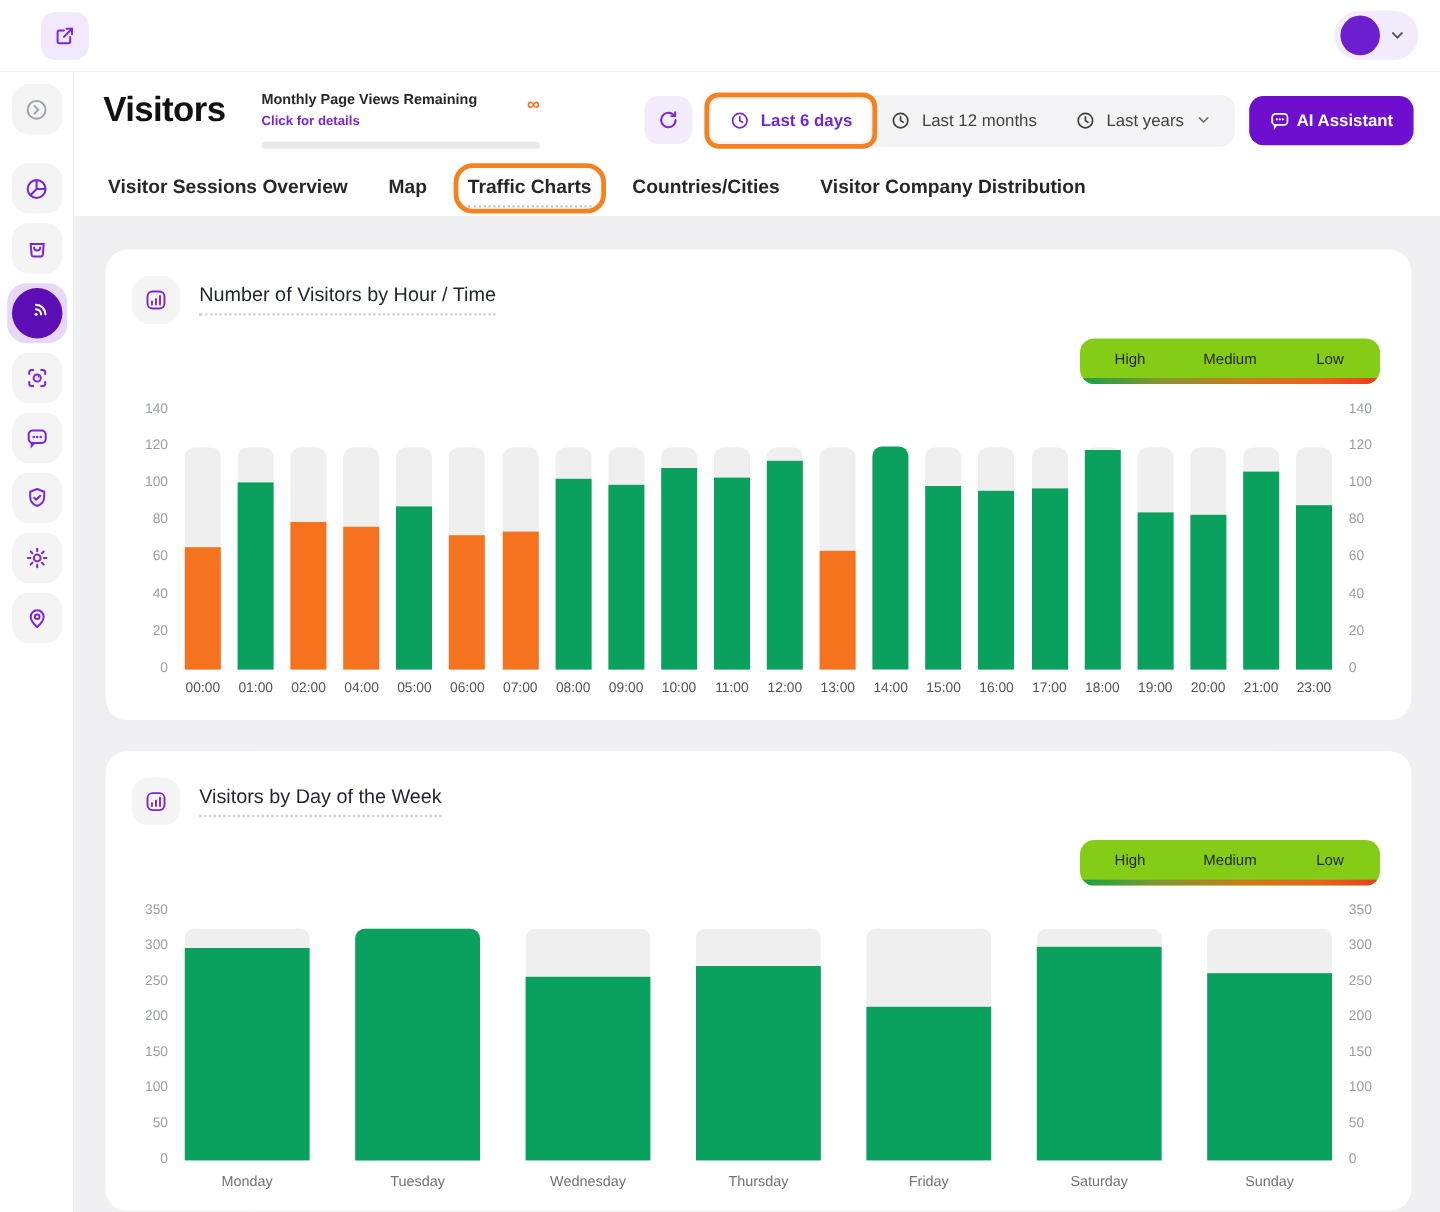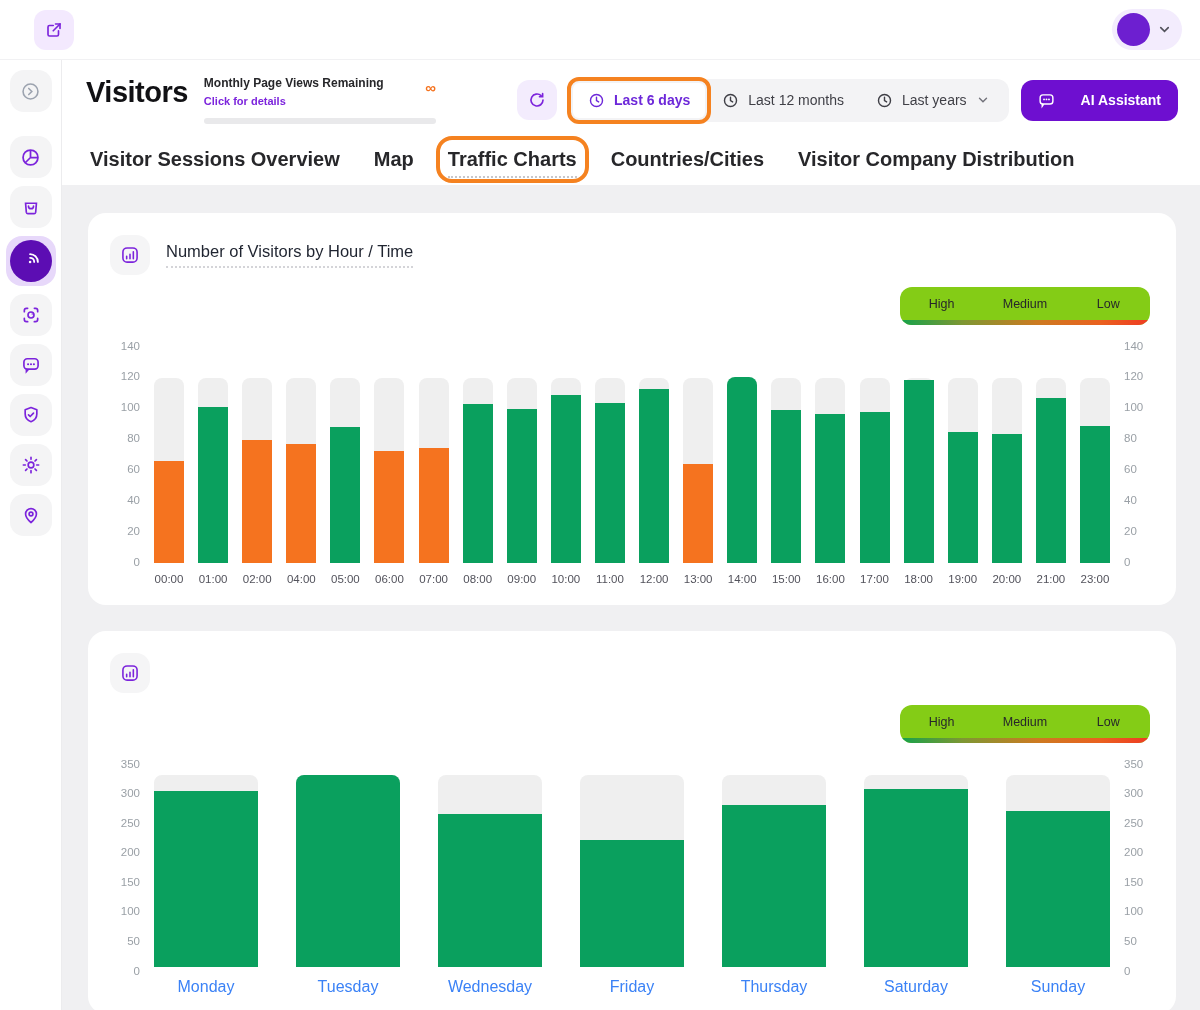--- a/index.html
+++ b/index.html
@@ -25,40 +25,40 @@
   .side-btn.muted { color:#9ca3af; margin-bottom:16px; }
   .side-active-wrap { width:50px; height:50px; border-radius:16px; background:#e7d8fa; display:grid; place-items:center; cursor:pointer; }
   .active-circle { width:42px; height:42px; border-radius:50%; background:#5c0db3; color:#fff; display:grid; place-items:center; }
 
   .main { flex:1; display:flex; flex-direction:column; background:#f0f0f2; }
 
   
   .page-header { background:#fff; padding:16px 22px 0 24px; }
   .header-row { display:flex; }
   .page-title { font-size:29px; font-weight:800; color:#111114; letter-spacing:-0.5px; }
-  .quota { margin-left:16px; width:232px; }
+  .quota { margin-left:30px; width:232px; }
   .quota-top { display:flex; justify-content:space-between; align-items:flex-start; }
   .quota-label { font-size:12px; font-weight:700; color:#27272a; line-height:1.25; }
   .quota-link { font-size:11px; color:#7c24dc; font-weight:600; cursor:pointer; display:inline-block; margin-top:1px; }
   .quota-infinity { color:#f5731f; font-weight:700; font-size:15px; line-height:1; margin-top:4px; }
   .quota-bar { height:6px; background:#e9e9eb; border-radius:4px; margin-top:9px; }
 
   .header-right { margin-left:auto; display:flex; align-items:center; gap:12px; }
   .refresh-btn { width:40px; height:40px; border-radius:12px; background:#f3ecfd; color:#7c24dc; display:grid; place-items:center; border:none; cursor:pointer; }
   .filter-group { display:flex; align-items:center; background:#f3f3f5; border-radius:12px; padding:4px; gap:2px; }
   .filter-btn { display:flex; align-items:center; gap:9px; padding:9px 15px; font-size:14px; color:#3f3f46; background:transparent; border:none; border-radius:9px; cursor:pointer; font-family:inherit; }
   .filter-btn .clock { color:#3f3f46; }
   .filter-btn.active { background:#fff; color:#6d28d9; font-weight:700; }
   .filter-btn.active .clock { color:#6d28d9; }
   .annotated { outline:4px solid #f58220; outline-offset:2px; border-radius:6px; }
-  .ai-btn { display:flex; align-items:center; gap:26px; background:#6e0fd0; color:#fff; font-size:14px; font-weight:700; border:none; border-radius:12px; padding:12px 17px; cursor:pointer; font-family:inherit; }
+  .ai-btn { display:flex; align-items:center; gap:6px; background:#6e0fd0; color:#fff; font-size:14px; font-weight:700; border:none; border-radius:12px; padding:12px 17px; cursor:pointer; font-family:inherit; }
 
   
   .tabs { display:flex; align-items:center; gap:34px; padding:24px 2px 14px 4px; }
-  .tab { font-size:20px; font-weight:600; color:#27272a; background:none; border:none; cursor:pointer; font-family:inherit; }
+  .tab { font-size:16px; font-weight:600; color:#27272a; background:none; border:none; cursor:pointer; font-family:inherit; }
   .tab .tab-inner { padding-bottom:6px; }
   .tab.active .tab-inner { border-bottom:2px dotted #c6c6cb; }
   .tab.annotated { outline:4px solid #f58220; outline-offset:8px; border-radius:4px; }
 
   
   .content { padding:28px 24px 14px 26px; display:flex; flex-direction:column; gap:26px; }
   .card { background:#fff; border-radius:18px; padding:16px 20px 10px 20px; }
   .card-head { display:flex; align-items:center; gap:16px; padding:6px 0 2px 2px; }
   .card-icon { width:40px; height:40px; border-radius:14px; background:#f5f5f6; display:grid; place-items:center; color:#7c24dc; }
   .card-title { font-size:16.5px; color:#1f2430; border-bottom:2px dotted #d4d4d8; padding-bottom:5px; }
@@ -71,21 +71,21 @@
   .chart-body { display:flex; align-items:flex-end; padding:20px 6px 8px 6px; }
   .y-axis { width:34px; position:relative; font-size:11.5px; color:#9aa0a6; margin-bottom:24px; }
   .y-axis span { position:absolute; line-height:1; }
   .y-axis.left span { right:8px; }
   .y-axis.right span { left:8px; }
   .plot { flex:1; display:flex; justify-content:space-between; align-items:flex-end; padding:0 6px; }
   .slot { display:flex; flex-direction:column; align-items:center; }
   .track { position:relative; background:#efefef; border-radius:8px 8px 0 0; }
   .fill { position:absolute; left:0; bottom:0; width:100%; }
   .xlab { padding-top:10px; font-size:11.5px; color:#52525b; line-height:1.2; white-space:nowrap; }
-  .xlab.xlab-md { color:#3b82f6; font-size:16px;text-align:center; }
+  .xlab.xlab-md { color:#737373; font-size:12px;text-align:center; }
 </style>
 </head>
 <body>
 
 <div class="topbar">
   <button class="ext-btn">
     <svg width="18" height="18" viewBox="0 0 24 24" fill="none" stroke="currentColor" stroke-width="2.2" stroke-linecap="round">
         <path d="M18 13v5a2 2 0 0 1-2 2H6a2 2 0 0 1-2-2V8a2 2 0 0 1 2-2h5"></path>
         <path d="M14 4h6v6"></path>
         <path d="M20 4l-9 9"></path>
@@ -428,20 +428,21 @@
       </div>
 
       <div class="card">
         <div class="card-head">
           <span class="card-icon">
             <svg width="20" height="20" viewBox="0 0 24 24" fill="none" stroke="currentColor" stroke-width="1.9" stroke-linecap="round">
                 <rect x="3.5" y="3.5" width="17" height="17" rx="5"></rect>
                 <path d="M8 16.5v-3M12 16.5v-5.5M16 16.5v-8.5"></path>
               </svg>
           </span>
+          <span class="card-title">Visitors by Day of the Week</span>
         </div>
         <div class="legend-row">
           <div class="legend">
             <div class="legend-labels">
                 <span>High</span>
                 <span>Medium</span>
                 <span>Low</span>
               </div>
             <div class="legend-bar"></div>
           </div>
@@ -471,29 +472,29 @@
                 <div class="xlab xlab-md">Tuesday</div>
               </div>
               <div class="slot">
                 <div class="track" style="width: 104px; height: 192.214px;">
                   <div class="fill" style="height: 152.589px; background: rgb(10, 160, 94);"></div>
                 </div>
                 <div class="xlab xlab-md">Wednesday</div>
               </div>
               <div class="slot">
                 <div class="track" style="width: 104px; height: 192.214px;">
+                  <div class="fill" style="height: 161.46px; background: rgb(10, 160, 94);"></div>
+                </div>
+                <div class="xlab xlab-md">Thursday</div>
+              </div>
+              <div class="slot">
+                <div class="track" style="width: 104px; height: 192.214px;">
                   <div class="fill" style="height: 127.157px; background: rgb(10, 160, 94);"></div>
                 </div>
                 <div class="xlab xlab-md">Friday</div>
-              </div>
-              <div class="slot">
-                <div class="track" style="width: 104px; height: 192.214px;">
-                  <div class="fill" style="height: 161.46px; background: rgb(10, 160, 94);"></div>
-                </div>
-                <div class="xlab xlab-md">Thursday</div>
               </div>
               <div class="slot">
                 <div class="track" style="width: 104px; height: 192.214px;">
                   <div class="fill" style="height: 177.429px; background: rgb(10, 160, 94);"></div>
                 </div>
                 <div class="xlab xlab-md">Saturday</div>
               </div>
               <div class="slot">
                 <div class="track" style="width: 104px; height: 192.214px;">
                   <div class="fill" style="height: 155.546px; background: rgb(10, 160, 94);"></div>

